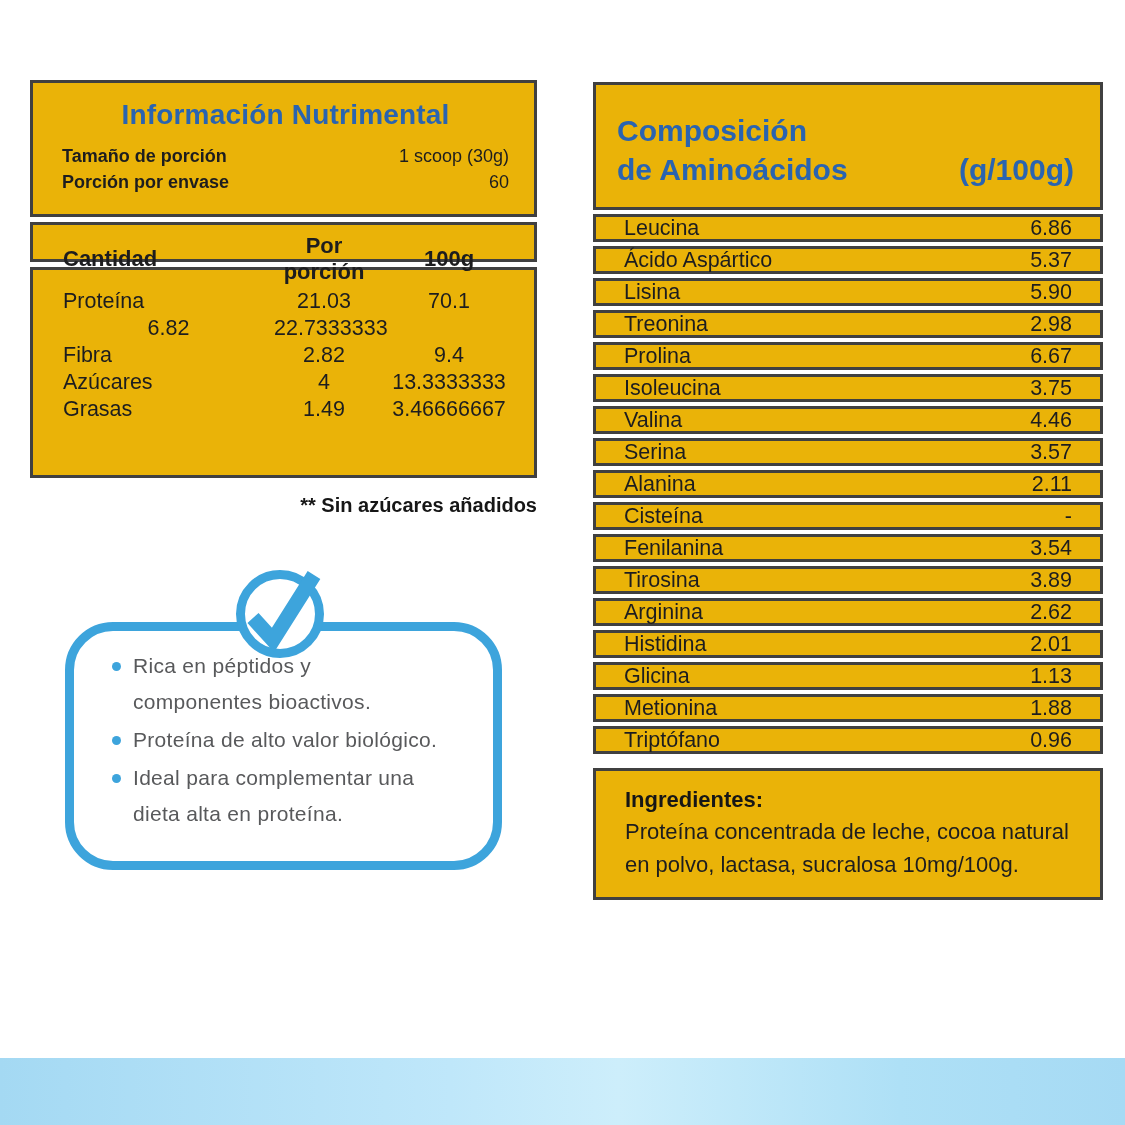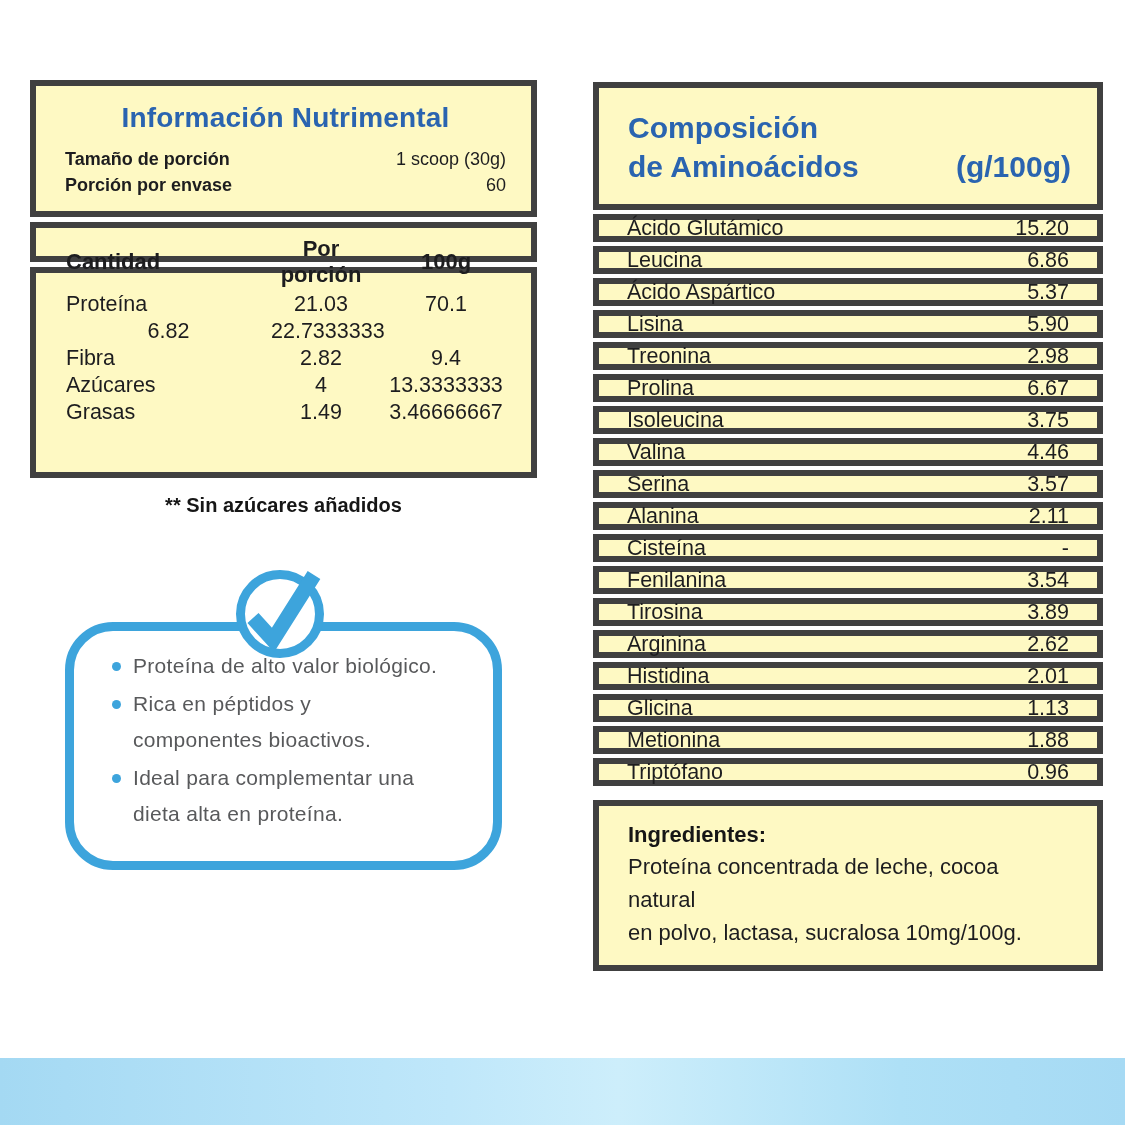--- a/index.html
+++ b/index.html
@@ -4,41 +4,41 @@
 <style>
   * { margin:0; padding:0; box-sizing:border-box; }
   html,body { background:#ffffff; }
   body { font-family:"Liberation Sans", sans-serif; }
   .page {
     position:relative; width:1125px; height:1125px;
     background:#ffffff; overflow:hidden;
   }
 
   
-  .bluebox { background:#fef9c3; border:6px solid #404040; }
+  .bluebox { background:#eab308; border:3px solid #404040; }
 
   
   .nutri { position:absolute; left:30px; top:80px; width:507px; }
   .nutri-head { height:137px; padding:10px 25px 0 29px; }
   .nutri-title {
     text-align:center; color:#2a64b0; font-size:28px; font-weight:bold;
     letter-spacing:0.2px; margin-top:6px; margin-bottom:12px;
   }
   .serv-row { display:flex; justify-content:space-between; align-items:baseline;
     font-size:18px; line-height:26px; color:#1d1d1f; }
   .serv-row .lbl { font-weight:bold; }
   .nutri-cols { margin-top:5px; height:40px; display:grid;
     grid-template-columns:1fr 100px 150px; align-items:center;
     padding:8px 10px 0 30px; font-size:22px; font-weight:bold; color:#1d1d1f; }
   .nutri-cols .c2, .nutri-cols .c3 { text-align:center; }
   .nutri-vals { margin-top:5px; height:211px; padding:18px 10px 0 30px; }
   .val-row { display:grid; grid-template-columns:1fr 100px 150px;
     font-size:21.5px; line-height:27px; color:#1d1d1f; }
   .val-row .c2, .val-row .c3 { text-align:center; }
-  .footnote { margin-top:16px; text-align:center; font-size:20px;
+  .footnote { margin-top:16px; text-align:right; font-size:20px;
     font-weight:bold; color:#161616; }
 
   
   .benefits {
     position:absolute; left:65px; top:622px; width:437px; height:248px;
     border:9px solid #3da4dc; border-radius:48px; background:#ffffff;
   }
   .check-circle {
     position:absolute; left:236px; top:570px; width:88px; height:88px;
     border:9px solid #3da4dc; border-radius:50%; background:#ffffff; z-index:2;
@@ -48,21 +48,21 @@
     list-style:none; z-index:4; }
   .benefit-list li { display:flex; margin-bottom:2px; }
   .benefit-dot { flex:0 0 9px; width:9px; height:9px; border-radius:50%;
     background:#3da4dc; margin:14px 12px 0 0; }
   .benefit-text { white-space:pre-line; font-size:21px; line-height:36px;
     color:#58595b; letter-spacing:0.3px; }
 
   
   .amino { position:absolute; left:593px; top:82px; width:510px; }
   .amino-head { height:128px; display:flex; justify-content:space-between;
-    align-items:flex-end; padding:0 26px 18px 29px; }
+    align-items:flex-end; padding:0 26px 18px 21px; }
   .amino-title { color:#2a64b0; font-size:30px; font-weight:bold; line-height:39px; }
   .amino-unit { color:#2a64b0; font-size:30px; font-weight:bold; line-height:39px; }
   .amino-row { margin-top:4px; height:28px; display:flex;
     justify-content:space-between; align-items:center; padding:0 28px;
     font-size:21.5px; color:#1d1d1f; }
   .ingredients { margin-top:14px; padding:14px 28px 16px 29px; }
   .ingr-label { font-size:22px; font-weight:bold; color:#161616; line-height:30px; }
   .ingr-text { font-size:22px; color:#1d1d1f; line-height:33px; white-space:pre-line; }
 
   
@@ -128,49 +128,45 @@
 
   <div class="benefits"></div>
   <div class="check-circle"></div>
   <svg class="check-svg" width="90" height="96" viewBox="0 0 90 96">
     <polyline points="13,60 33,82 74,17" fill="none" stroke="#3da4dc" stroke-width="15"></polyline>
   </svg>
 
   <ul class="benefit-list">
     <li>
       <span class="benefit-dot"></span>
-      <span class="benefit-text">Proteína de alto valor biológico.</span>
+      <span class="benefit-text">Rica en péptidos y
+componentes bioactivos.</span>
     </li>
     <li>
       <span class="benefit-dot"></span>
-      <span class="benefit-text">Rica en péptidos y
-componentes bioactivos.</span>
+      <span class="benefit-text">Proteína de alto valor biológico.</span>
     </li>
     <li>
       <span class="benefit-dot"></span>
       <span class="benefit-text">Ideal para complementar una
 dieta alta en proteína.</span>
     </li>
   </ul>
 
   <section class="amino">
 
     <div class="bluebox amino-head">
       <div class="amino-title">
         <div>Composición</div>
         <div>de Aminoácidos</div>
       </div>
       <div class="amino-unit">(g/100g)</div>
     </div>
 
     <div class="bluebox amino-row">
-      <span>Ácido Glutámico</span>
-      <span>15.20</span>
-    </div>
-    <div class="bluebox amino-row">
       <span>Leucina</span>
       <span>6.86</span>
     </div>
     <div class="bluebox amino-row">
       <span>Ácido Aspártico</span>
       <span>5.37</span>
     </div>
     <div class="bluebox amino-row">
       <span>Lisina</span>
       <span>5.90</span>

